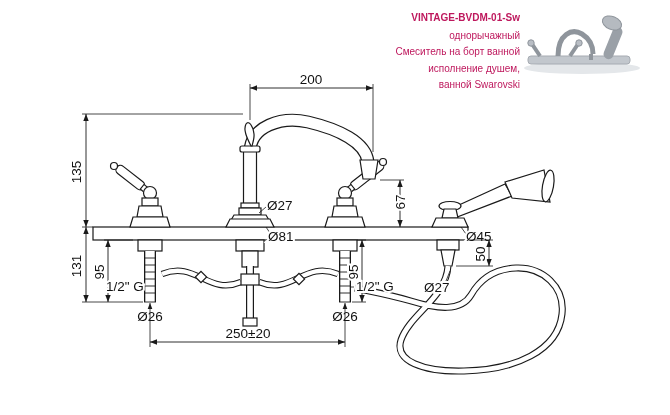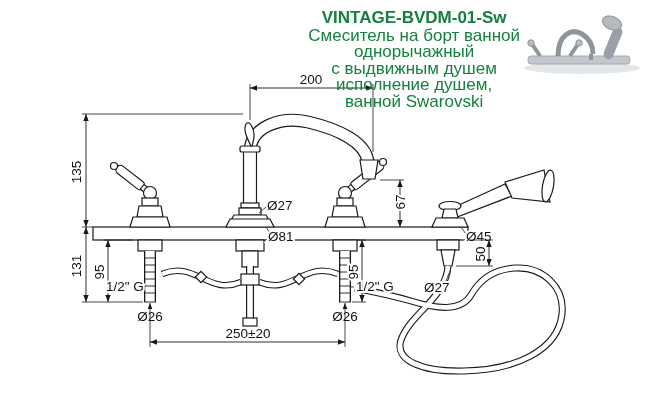--- a/index.html
+++ b/index.html
@@ -3,22 +3,22 @@
 <meta charset="utf-8">
 <style>
   html,body { margin:0; padding:0; background:#ffffff; }
   #page {
     position:relative; width:670px; height:415px; background:#ffffff;
     overflow:hidden; font-family:"Liberation Sans","DejaVu Sans",sans-serif;
   }
   #drawing { position:absolute; left:0; top:0; }
   
   #header {
-    position:absolute; top:10px; right:150px; text-align:center;
-    color:#15803d; font-size:17px; line-height:16.5px; white-space:nowrap;
+    position:absolute; top:10px; right:150px; text-align:right;
+    color:#be185d; font-size:10px; line-height:16.5px; white-space:nowrap;
   }
   #header .model { font-weight:bold; margin-bottom:1px; }
   
   #photo { position:absolute; left:520px; top:4px; width:132px; height:76px; }
   
   .part   { fill:#ffffff; stroke:#1a1a1a; stroke-width:1.2; }
   .thin   { fill:none;    stroke:#1a1a1a; stroke-width:0.9; }
   .tube   { fill:none;    stroke:#1a1a1a; }
   .tubein { fill:none;    stroke:#ffffff; }
   .ext    { fill:none; stroke:#1a1a1a; stroke-width:0.8; }
@@ -180,23 +180,22 @@
       <path class="dim" d="M489,240 V266" marker-start="url(#arr)" marker-end="url(#arr)"></path>
       <text class="lbl" transform="translate(484.5,254) rotate(-90)" text-anchor="middle">50</text>
 
       <path class="ext" d="M446,281 L450,271"></path>
       <text class="lbl" x="424" y="292">Ø27</text>
     </g>
   </svg>
 
   <div id="header">
     <div class="model">VINTAGE-BVDM-01-Sw</div>
+    <div>однорычажный</div>
     <div>Смеситель на борт ванной</div>
-    <div>однорычажный</div>
-    <div>с выдвижным душем</div>
     <div>исполнение душем,</div>
     <div>ванной Swarovski</div>
   </div>
 
   <div id="photo">
     <svg width="132" height="76" viewBox="0 0 132 76">
       <ellipse cx="62" cy="64" rx="58" ry="6" fill="#e4e7ea"></ellipse>
       <rect x="8" y="52" width="102" height="8" rx="3" fill="#c2c7cd" stroke="#a6abb2"></rect>
       <path d="M38,52 C38,30 52,24 62,30 C70,35 73,42 73,50" fill="none" stroke="#8f959c" stroke-width="5"></path>
       <path d="M71,50 v6" stroke="#8f959c" stroke-width="4"></path>

